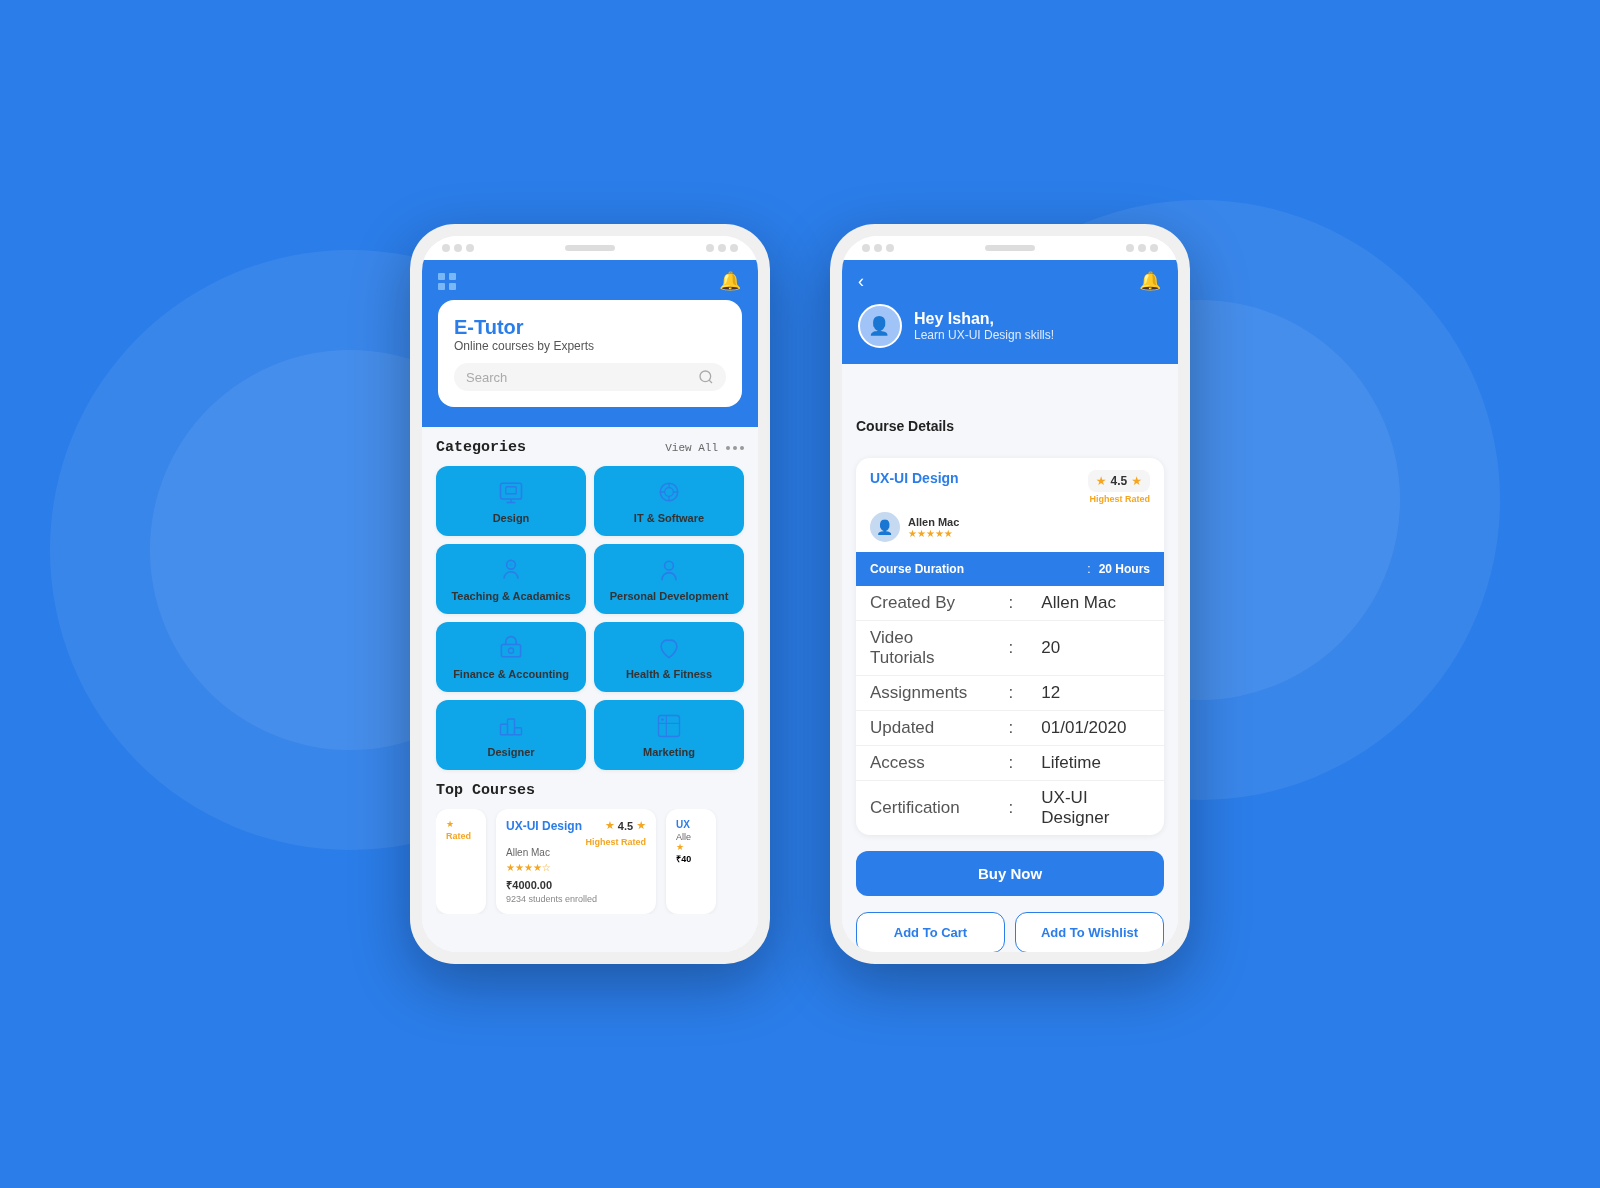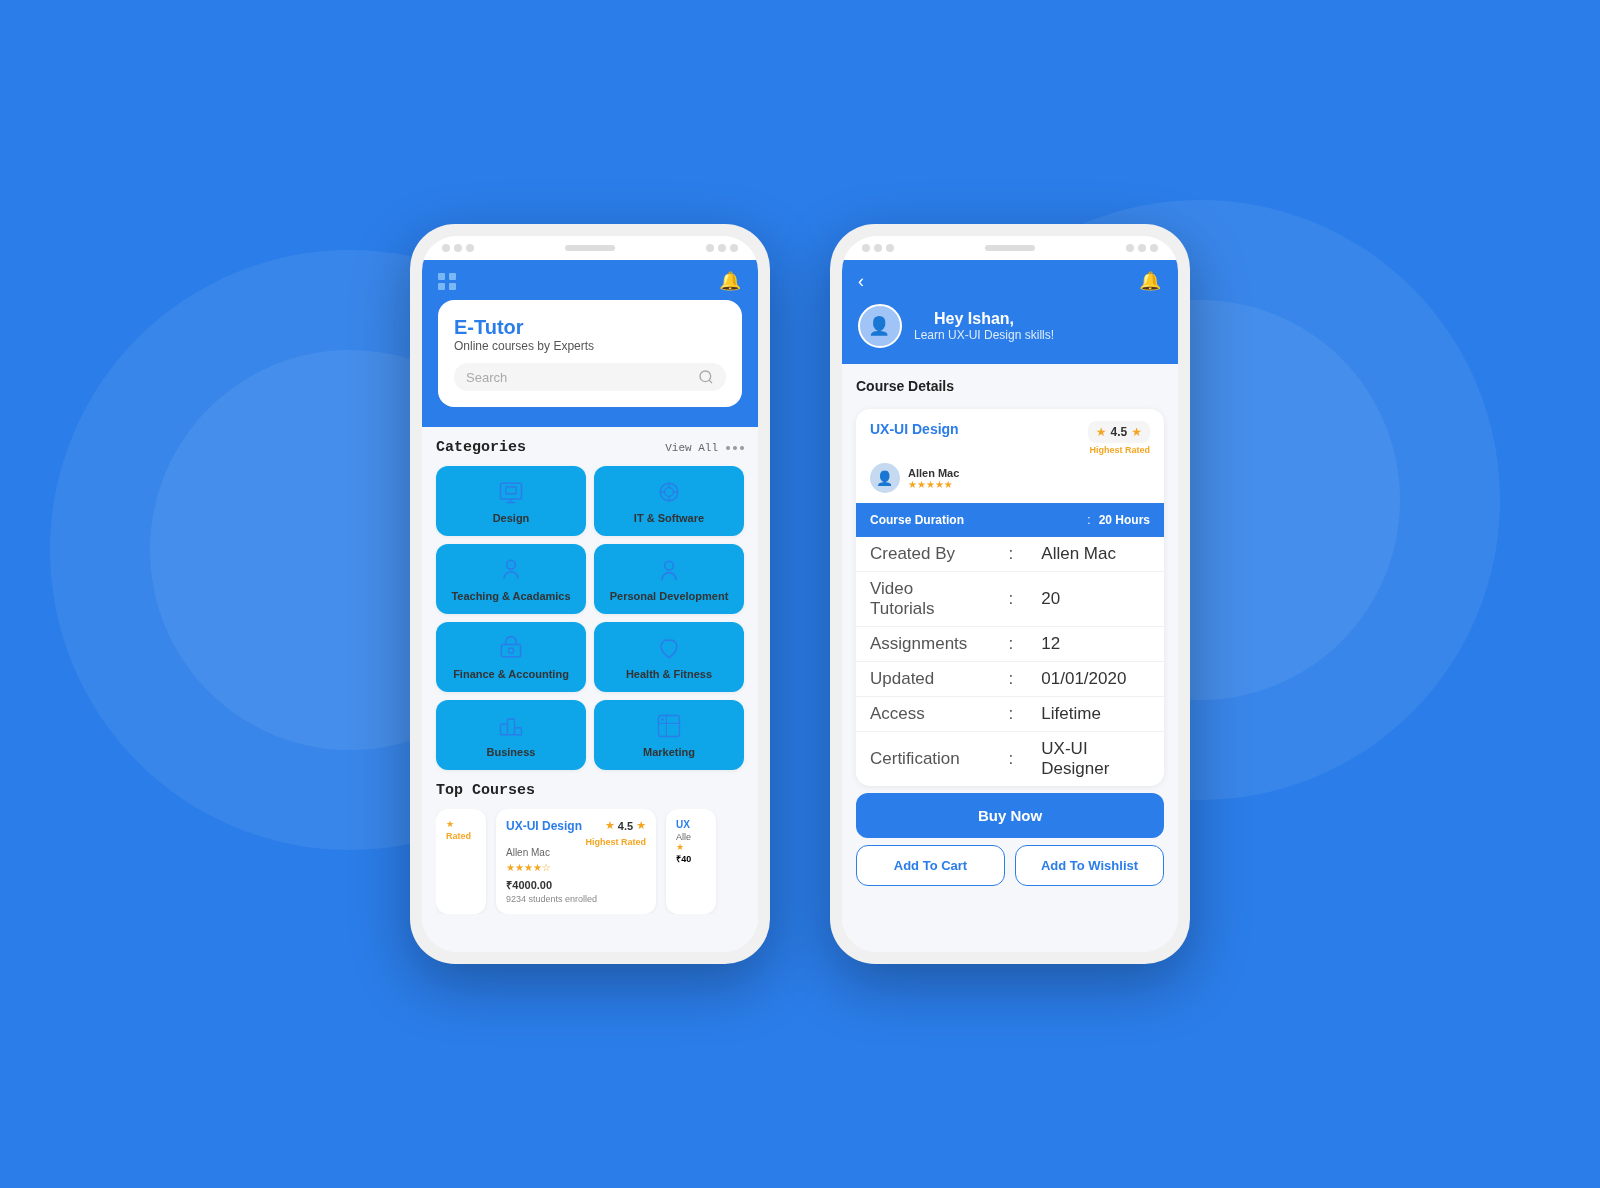--- a/index.html
+++ b/index.html
@@ -352,36 +352,36 @@
       display: flex;
       align-items: center;
       justify-content: center;
       font-size: 18px;
     }
 
     .greeting-text h3 {
       color: white;
       font-size: 16px;
       font-weight: 700;
-      margin-left: 20px;
     }
 
     .greeting-text p {
       color: rgba(255,255,255,0.85);
       font-size: 12px;
     }
 
     .phone2-body {
       flex: 1;
       overflow: hidden;
       padding: 14px;
       background: #f5f7fa;
       display: flex;
       flex-direction: column;
-      gap: 7px;
+      gap: 16px;
+      margin-top: 40px;
     }
 
     .course-detail-title {
       font-size: 14px;
       font-weight: 700;
       color: #222;
       margin-bottom: 8px;
     }
 
     .detail-card {
@@ -667,21 +667,21 @@
               </svg>
               <span class="cat-label">Health &amp; Fitness</span>
             </div>
 
             <div class="category-card">
               <svg class="cat-icon-svg" viewBox="0 0 32 32" fill="none">
                 <rect x="4" y="14" width="8" height="12" rx="1" stroke="#2B7DE9" stroke-width="1.5"></rect>
                 <rect x="12" y="8" width="8" height="18" rx="1" stroke="#2B7DE9" stroke-width="1.5"></rect>
                 <rect x="20" y="18" width="8" height="8" rx="1" stroke="#2B7DE9" stroke-width="1.5"></rect>
               </svg>
-              <span class="cat-label">Business</span>
+              <span class="cat-label">Designer</span>
             </div>
 
             <div class="category-card">
               <svg class="cat-icon-svg" viewBox="0 0 32 32" fill="none">
                 <rect x="4" y="4" width="24" height="24" rx="3" stroke="#2B7DE9" stroke-width="1.5"></rect>
                 <line x1="4" y1="13" x2="28" y2="13" stroke="#2B7DE9" stroke-width="1.2"></line>
                 <line x1="13" y1="4" x2="13" y2="28" stroke="#2B7DE9" stroke-width="1.2"></line>
                 <circle cx="8.5" cy="8.5" r="1.5" fill="#2B7DE9"></circle>
               </svg>
               <span class="cat-label">Marketing</span>

